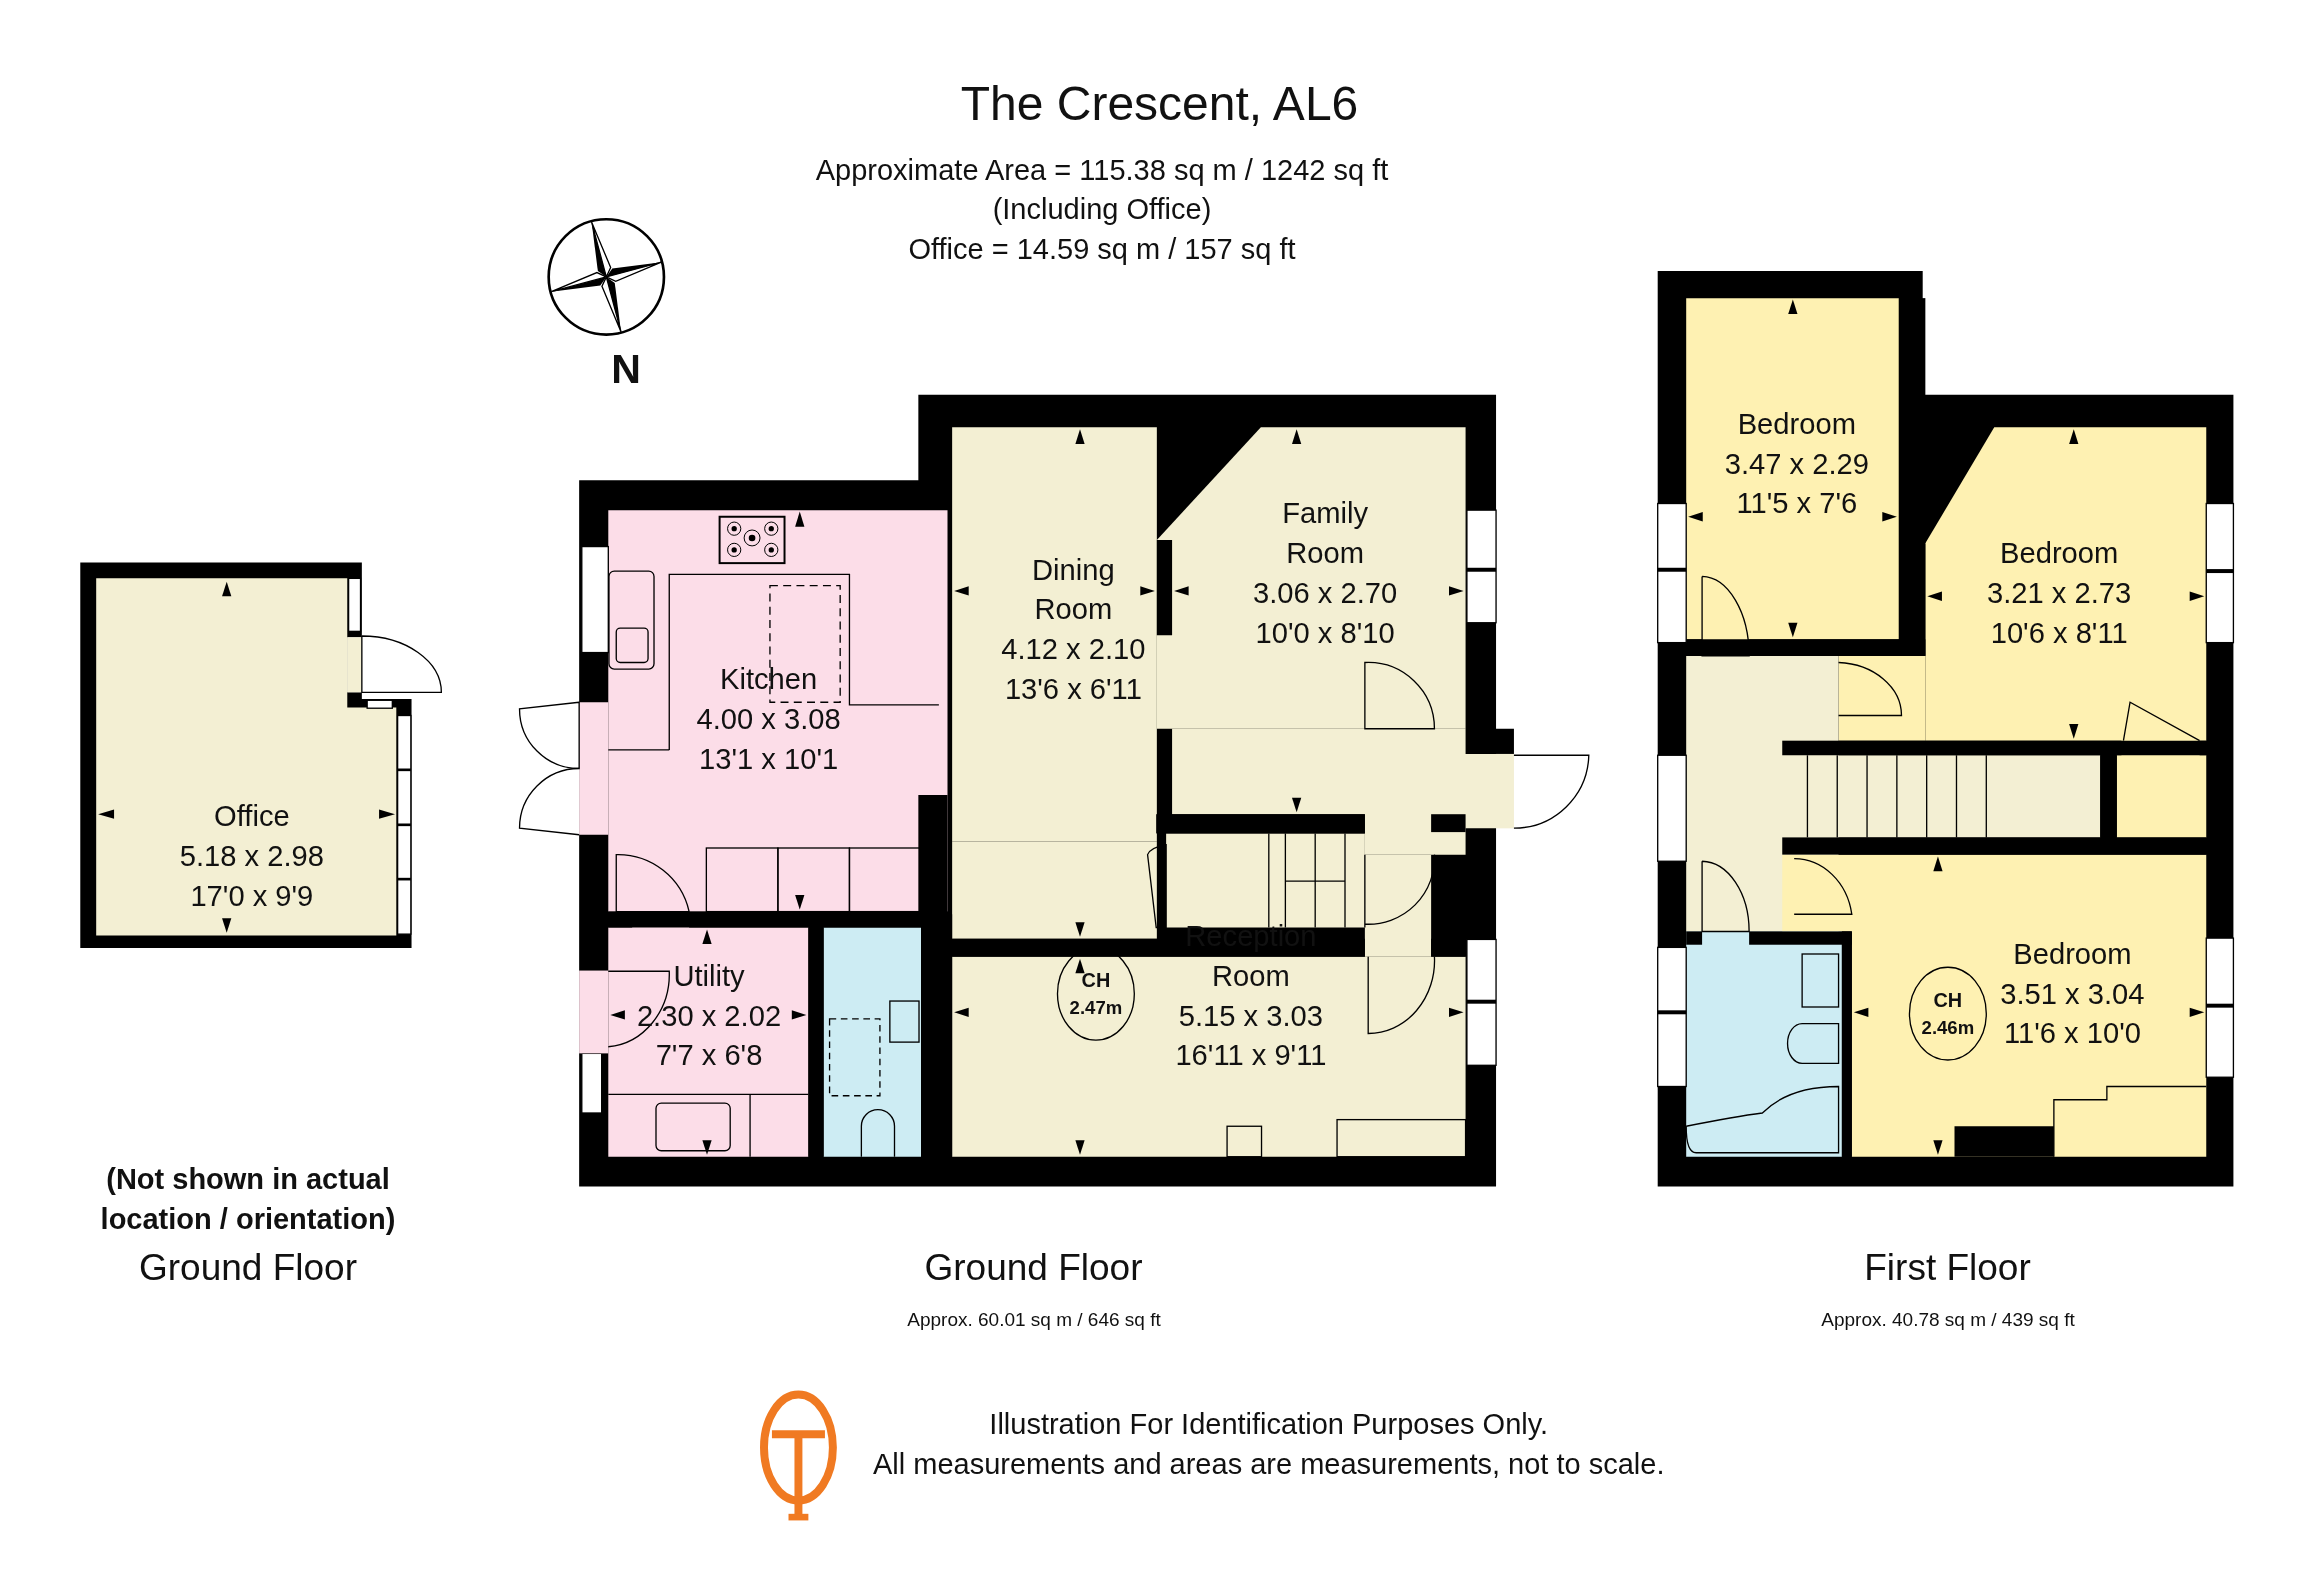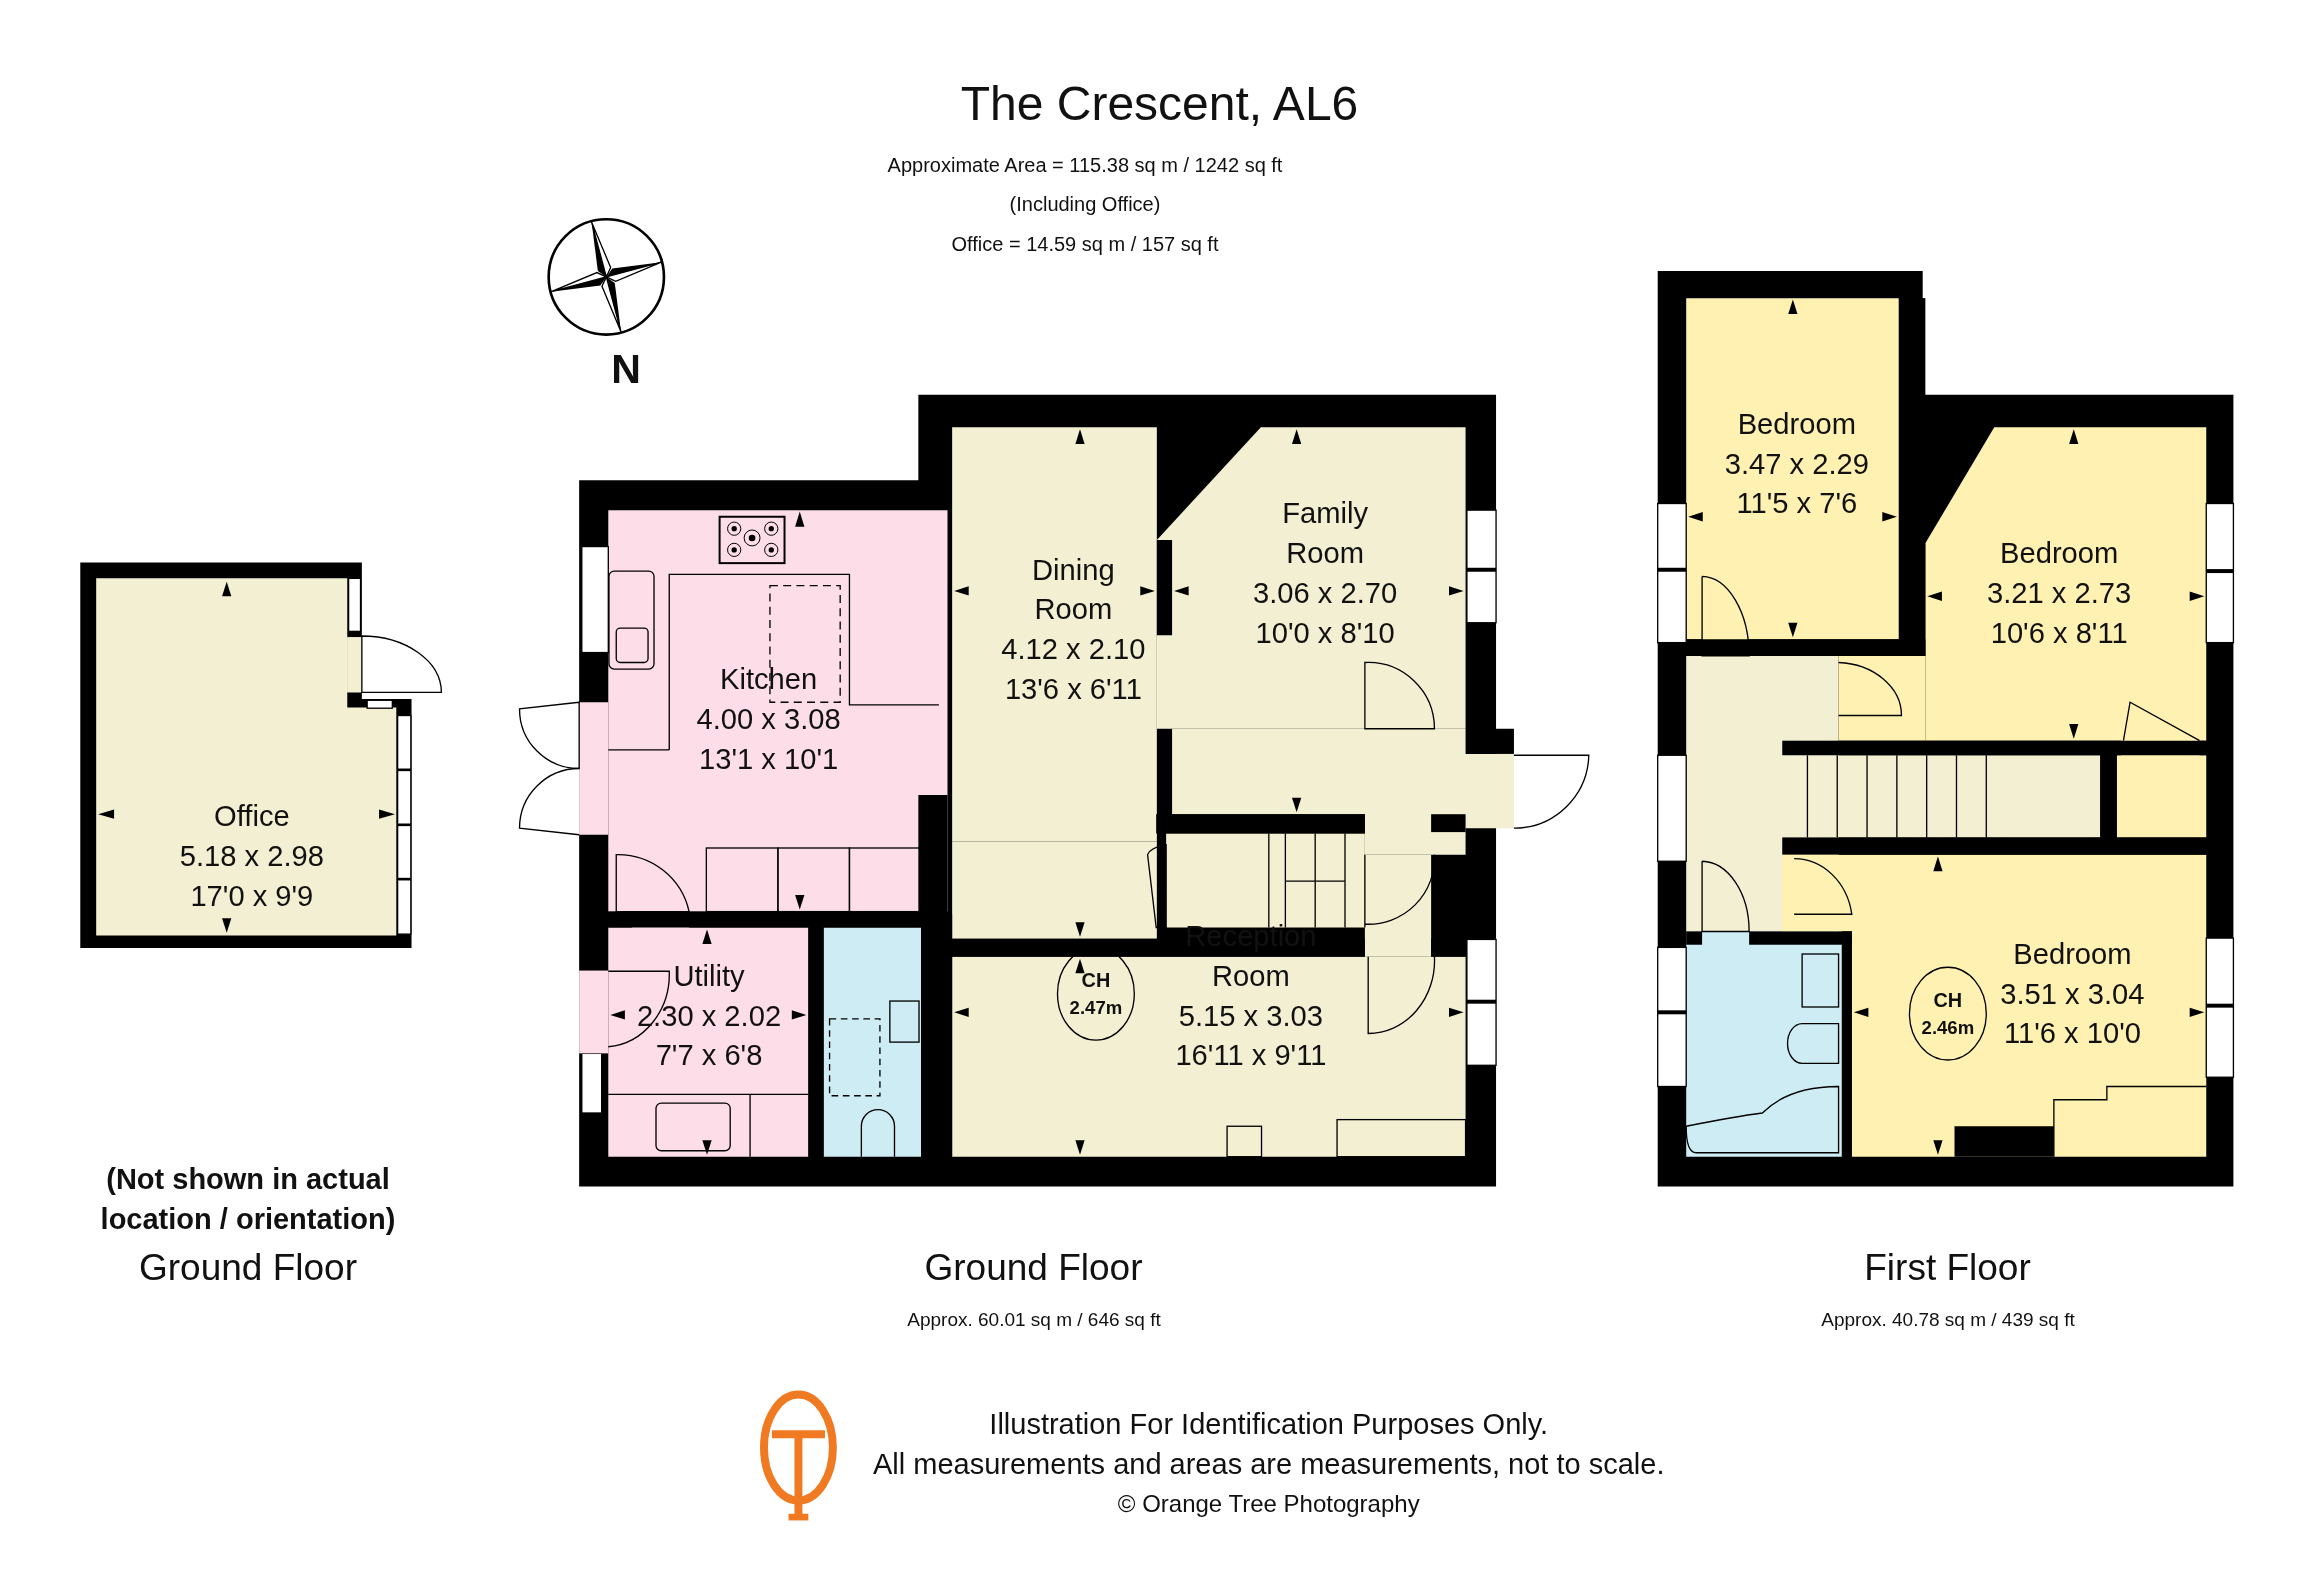--- a/index.html
+++ b/index.html
@@ -1,21 +1,21 @@
 <!DOCTYPE html>
 <html style="font-size:10.6px"><head>
 <meta charset="utf-8">
 <style>
   html, body { margin:0; padding:0; background:#ffffff; }
   body { width:2319px; height:1590px; position:relative; overflow:hidden; font-family:"Liberation Sans", "DejaVu Sans", sans-serif; }
   svg.plan { position:absolute; left:0; top:0; width:2319px; height:1590px; }
   .txt { font-family:"Liberation Sans", "DejaVu Sans", sans-serif; fill:#111; }
   .abs { position:absolute; color:#111; text-align:center; white-space:nowrap; font-family:"Liberation Sans", "DejaVu Sans", sans-serif; }
   .title { left:0; width:2319px; top:76px; font-size:48px; }
-  .sub { left:0; width:2170px; font-size:20px; }
+  .sub { left:17px; width:2170px; font-size:29px; }
   .floor-label { font-size:37px; }
   .floor-area { font-size:19px; }
   .note { font-size:29px; line-height:40px; }
   .disc { position:absolute; left:873px; top:1404px; font-size:29px; line-height:40px; color:#111; text-align:center; }
   .disc .small { font-size:24px; }
 </style>
 </head>
 <body>
 
 <div class="abs title">The Crescent, AL6</div>
@@ -329,15 +329,14 @@
 
 <div class="abs floor-label" style="left:868px; width:331px; top:1247px;">Ground Floor</div>
 <div class="abs floor-area" style="left:802px; width:464px; top:1309px;">Approx. 60.01 sq m / 646 sq ft</div>
 
 <div class="abs floor-label" style="left:1782px; width:331px; top:1247px;">First Floor</div>
 <div class="abs floor-area" style="left:1716px; width:464px; top:1309px;">Approx. 40.78 sq m / 439 sq ft</div>
 
 <div class="disc">
   <div>Illustration For Identification Purposes Only.</div>
   <div>All measurements and areas are measurements, not to scale.</div>
-  <div class="small">© Orange Tree Photography</div>
 </div>
 
 
 </body></html>

